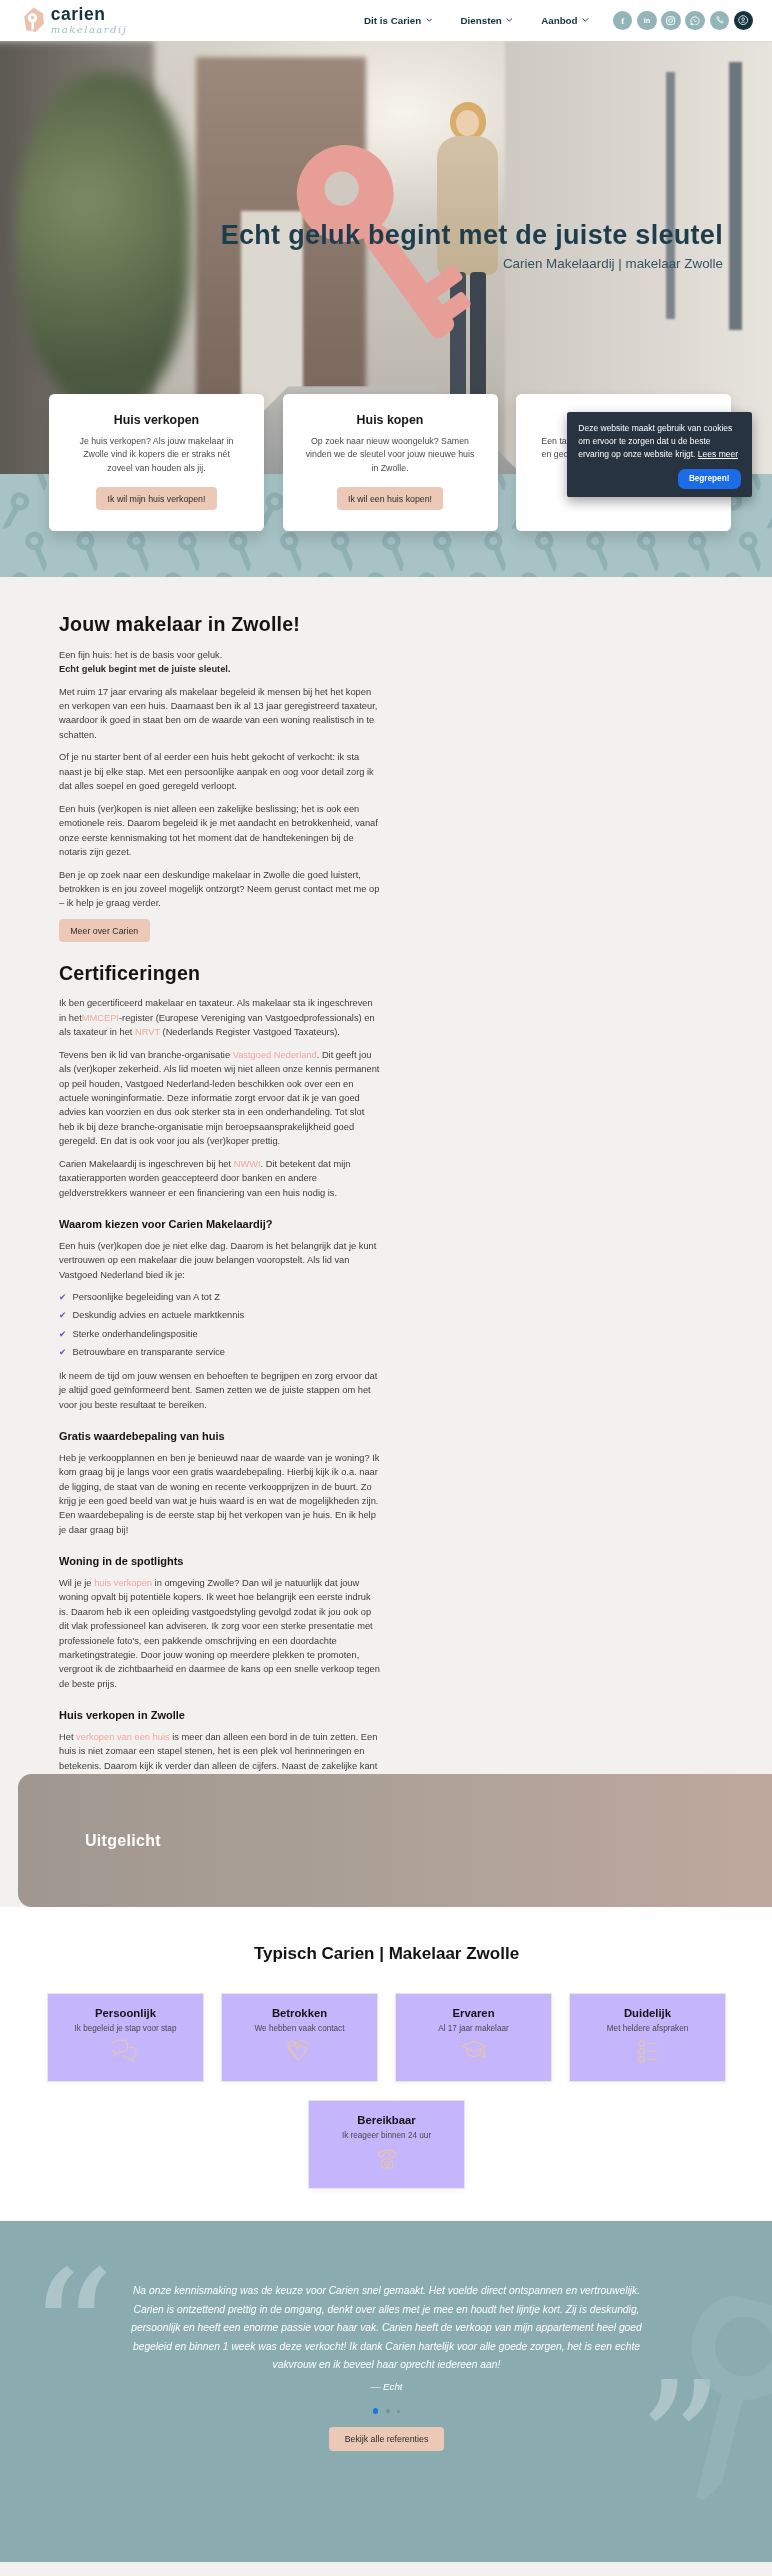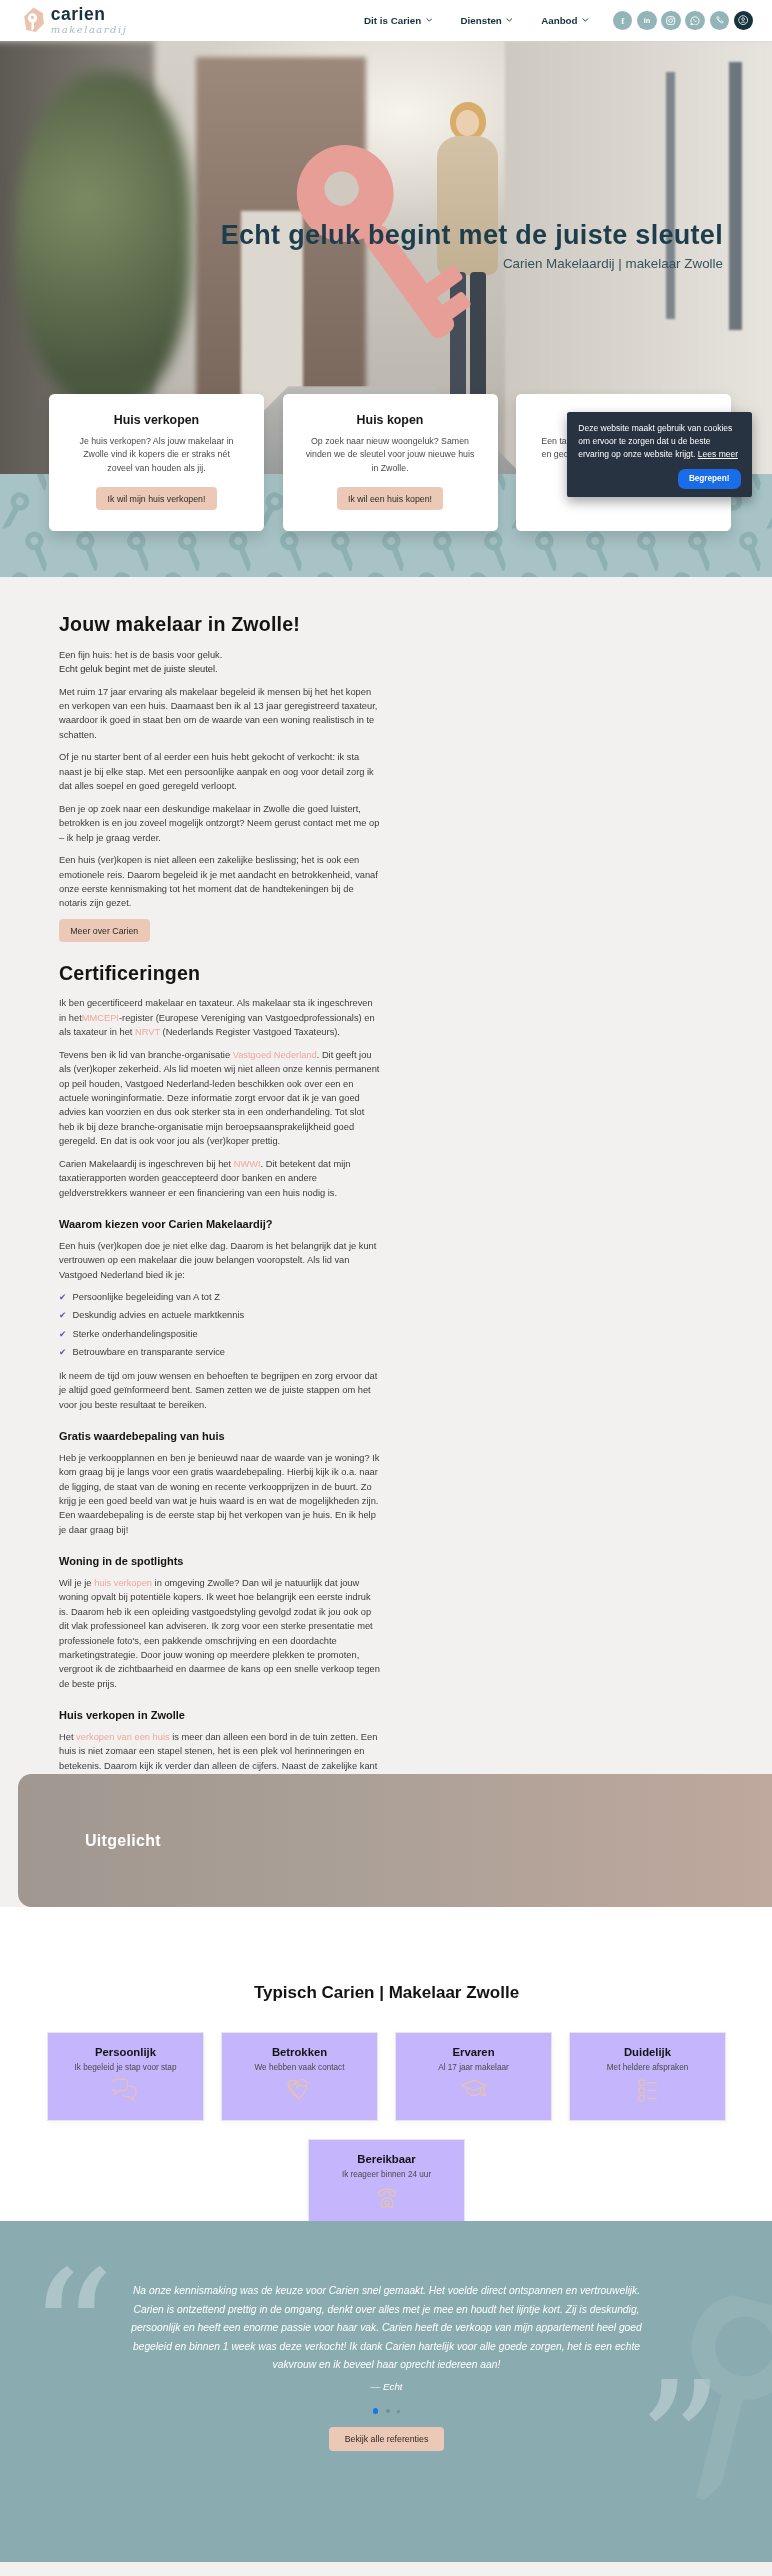--- a/index.html
+++ b/index.html
@@ -61,33 +61,33 @@
   .cookie a{color:#fff;text-decoration:underline;}
   .cookie-ok{display:block;margin:8.2px 0 0 auto;background:#1a6ce8;color:#fff;font-weight:700;border:none;border-radius:7px;padding:5.7px 11.3px;font-size:8.2px;font-family:"Liberation Sans",sans-serif;cursor:pointer;}
 
   
   .article{height:1197px;overflow:hidden;background:#f2f1ef;padding:32px 0 0 59px;box-sizing:border-box;}
   .inner{width:322px;font-size:9.3px;line-height:1.55;color:#3c3c3a;}
   .inner h2{font-size:19.6px;color:#141414;margin:15.5px 0 8.2px;letter-spacing:0.2px;}
   .inner h2:first-child{margin-top:0;}
   .inner h3{font-size:11px;color:#141414;margin:15.5px 0 6.2px;}
   .inner p{margin:0 0 8.2px;}
-  .inner .bold{font-weight:400;color:#2c2c2a;margin-top:24px;}
+  .inner .bold{font-weight:700;color:#2c2c2a;margin-top:24px;}
   a.link{color:#efa79f;text-decoration:none;}
   ul.check{list-style:none;margin:1px 0 9.3px;padding:0;}
   ul.check li{display:flex;gap:6.2px;margin:3.6px 0;align-items:baseline;}
   .check-icon{color:#6a4fc3;font-size:8.8px;}
   .btn-row{margin:5.2px 0 13.4px;}
 
   
   .banner{height:133px;margin-left:18px;border-radius:13.4px 0 0 13.4px;background:linear-gradient(90deg,#a09790 0%,#aba097 45%,#bfa89d 100%);display:flex;align-items:center;padding-left:67px;box-sizing:border-box;}
   .banner h2{color:#fff;font-size:16px;margin:0;letter-spacing:0.3px;}
 
   
-  .typisch{height:314px;background:#ffffff;text-align:center;padding-top:76px;box-sizing:border-box;}
+  .typisch{height:314px;background:#ffffff;text-align:center;padding-top:37px;box-sizing:border-box;}
   .typisch h2{font-size:17px;margin:0 0 29px;color:#131313;}
   .trow{display:flex;gap:17px;justify-content:center;}
   .tcard{width:157px;height:89px;background:#c4b5fd;border:0.5px solid #e7e7e7;border-radius:0;box-shadow:0 2.1px 6.2px rgba(0,0,0,.05);padding-top:13px;box-sizing:border-box;}
   .tcard h4{font-size:11.3px;margin:0 0 5.2px;color:#141414;}
   .tcard p{font-size:8.2px;color:#4a4a48;margin:0 0 6.2px;}
   .tcard svg{stroke:#e5c3ad;fill:none;stroke-width:2.4;}
   .tcard.single{margin:17.5px auto 0;}
 
   
   .teal{height:341px;background:#8aacb0;position:relative;text-align:center;color:#fff;padding-top:61px;box-sizing:border-box;overflow:hidden;}
@@ -500,22 +500,22 @@
 
   <section class="article">
     <div class="inner">
       <h2>Jouw makelaar in Zwolle!</h2>
       <p>
         <span>Een fijn huis: het is de basis voor geluk.</span><br>
         <span class="bold">Echt geluk begint met de juiste sleutel.</span>
       </p>
       <p>Met ruim 17 jaar ervaring als makelaar begeleid ik mensen bij het het kopen en verkopen van een huis. Daarnaast ben ik al 13 jaar geregistreerd taxateur, waardoor ik goed in staat ben om de waarde van een woning realistisch in te schatten.</p>
       <p>Of je nu starter bent of al eerder een huis hebt gekocht of verkocht: ik sta naast je bij elke stap. Met een persoonlijke aanpak en oog voor detail zorg ik dat alles soepel en goed geregeld verloopt.</p>
+      <p>Een huis (ver)kopen is niet alleen een zakelijke beslissing; het is ook een emotionele reis. Daarom begeleid ik je met aandacht en betrokkenheid, vanaf onze eerste kennismaking tot het moment dat de handtekeningen bij de notaris zijn gezet.</p>
       <p>Ben je op zoek naar een deskundige makelaar in Zwolle die goed luistert, betrokken is en jou zoveel mogelijk ontzorgt? Neem gerust contact met me op – ik help je graag verder.</p>
-      <p>Een huis (ver)kopen is niet alleen een zakelijke beslissing; het is ook een emotionele reis. Daarom begeleid ik je met aandacht en betrokkenheid, vanaf onze eerste kennismaking tot het moment dat de handtekeningen bij de notaris zijn gezet.</p>
       <div class="btn-row"><button class="btn">Meer over Carien</button></div>
 
       <h2>Certificeringen</h2>
       <p>
         <span>Ik ben gecertificeerd makelaar en taxateur. Als makelaar sta ik ingeschreven in het</span><a class="link">MMCEPI</a><span>-register (Europese Vereniging van Vastgoedprofessionals) en als taxateur in het </span><a class="link">NRVT</a><span> (Nederlands Register Vastgoed Taxateurs).</span>
       </p>
       <p>
         <span>Tevens ben ik lid van branche-organisatie </span><a class="link">Vastgoed Nederland</a><span>. Dit geeft jou als (ver)koper zekerheid. Als lid moeten wij niet alleen onze kennis permanent op peil houden, Vastgoed Nederland-leden beschikken ook over een en actuele woninginformatie. Deze informatie zorgt ervoor dat ik je van goed advies kan voorzien en dus ook sterker sta in een onderhandeling. Tot slot heb ik bij deze branche-organisatie mijn beroepsaansprakelijkheid goed geregeld. En dat is ook voor jou als (ver)koper prettig.</span>
       </p>
       <p>

